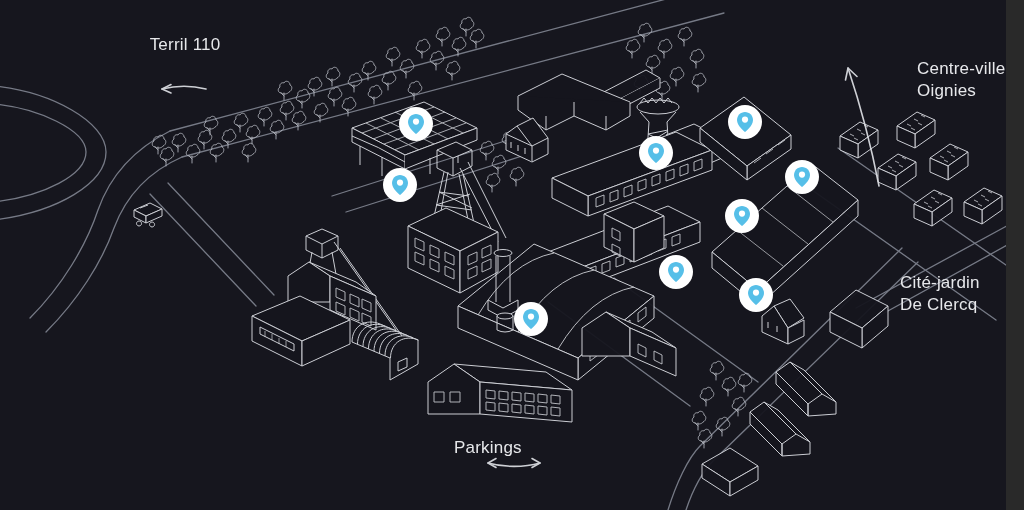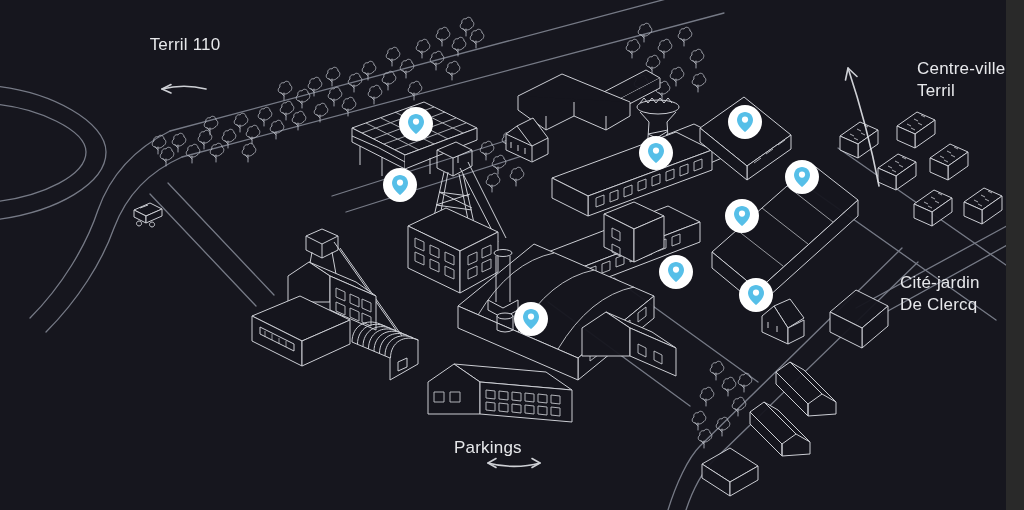--- a/index.html
+++ b/index.html
@@ -493,21 +493,21 @@
       <circle cx="9" cy="8.6" r="3.1" fill="#ffffff"></circle>
     </svg>
   </div>
     </div>
 
   <div class="map-label" id="label-terril">
     <span class="l1">Terril 110</span>
   </div>
   <div class="map-label" id="label-centre">
     <span class="l1">Centre-ville</span>
-    <span class="l2">Terril</span>
+    <span class="l2">Oignies</span>
   </div>
   <div class="map-label" id="label-cite">
     <span class="l1">Cité-jardin</span>
     <span class="l2">De Clercq</span>
   </div>
   <div class="map-label" id="label-parkings">
     <span class="l1">Parkings</span>
   </div>
 
   <div id="edge-strip"></div>

